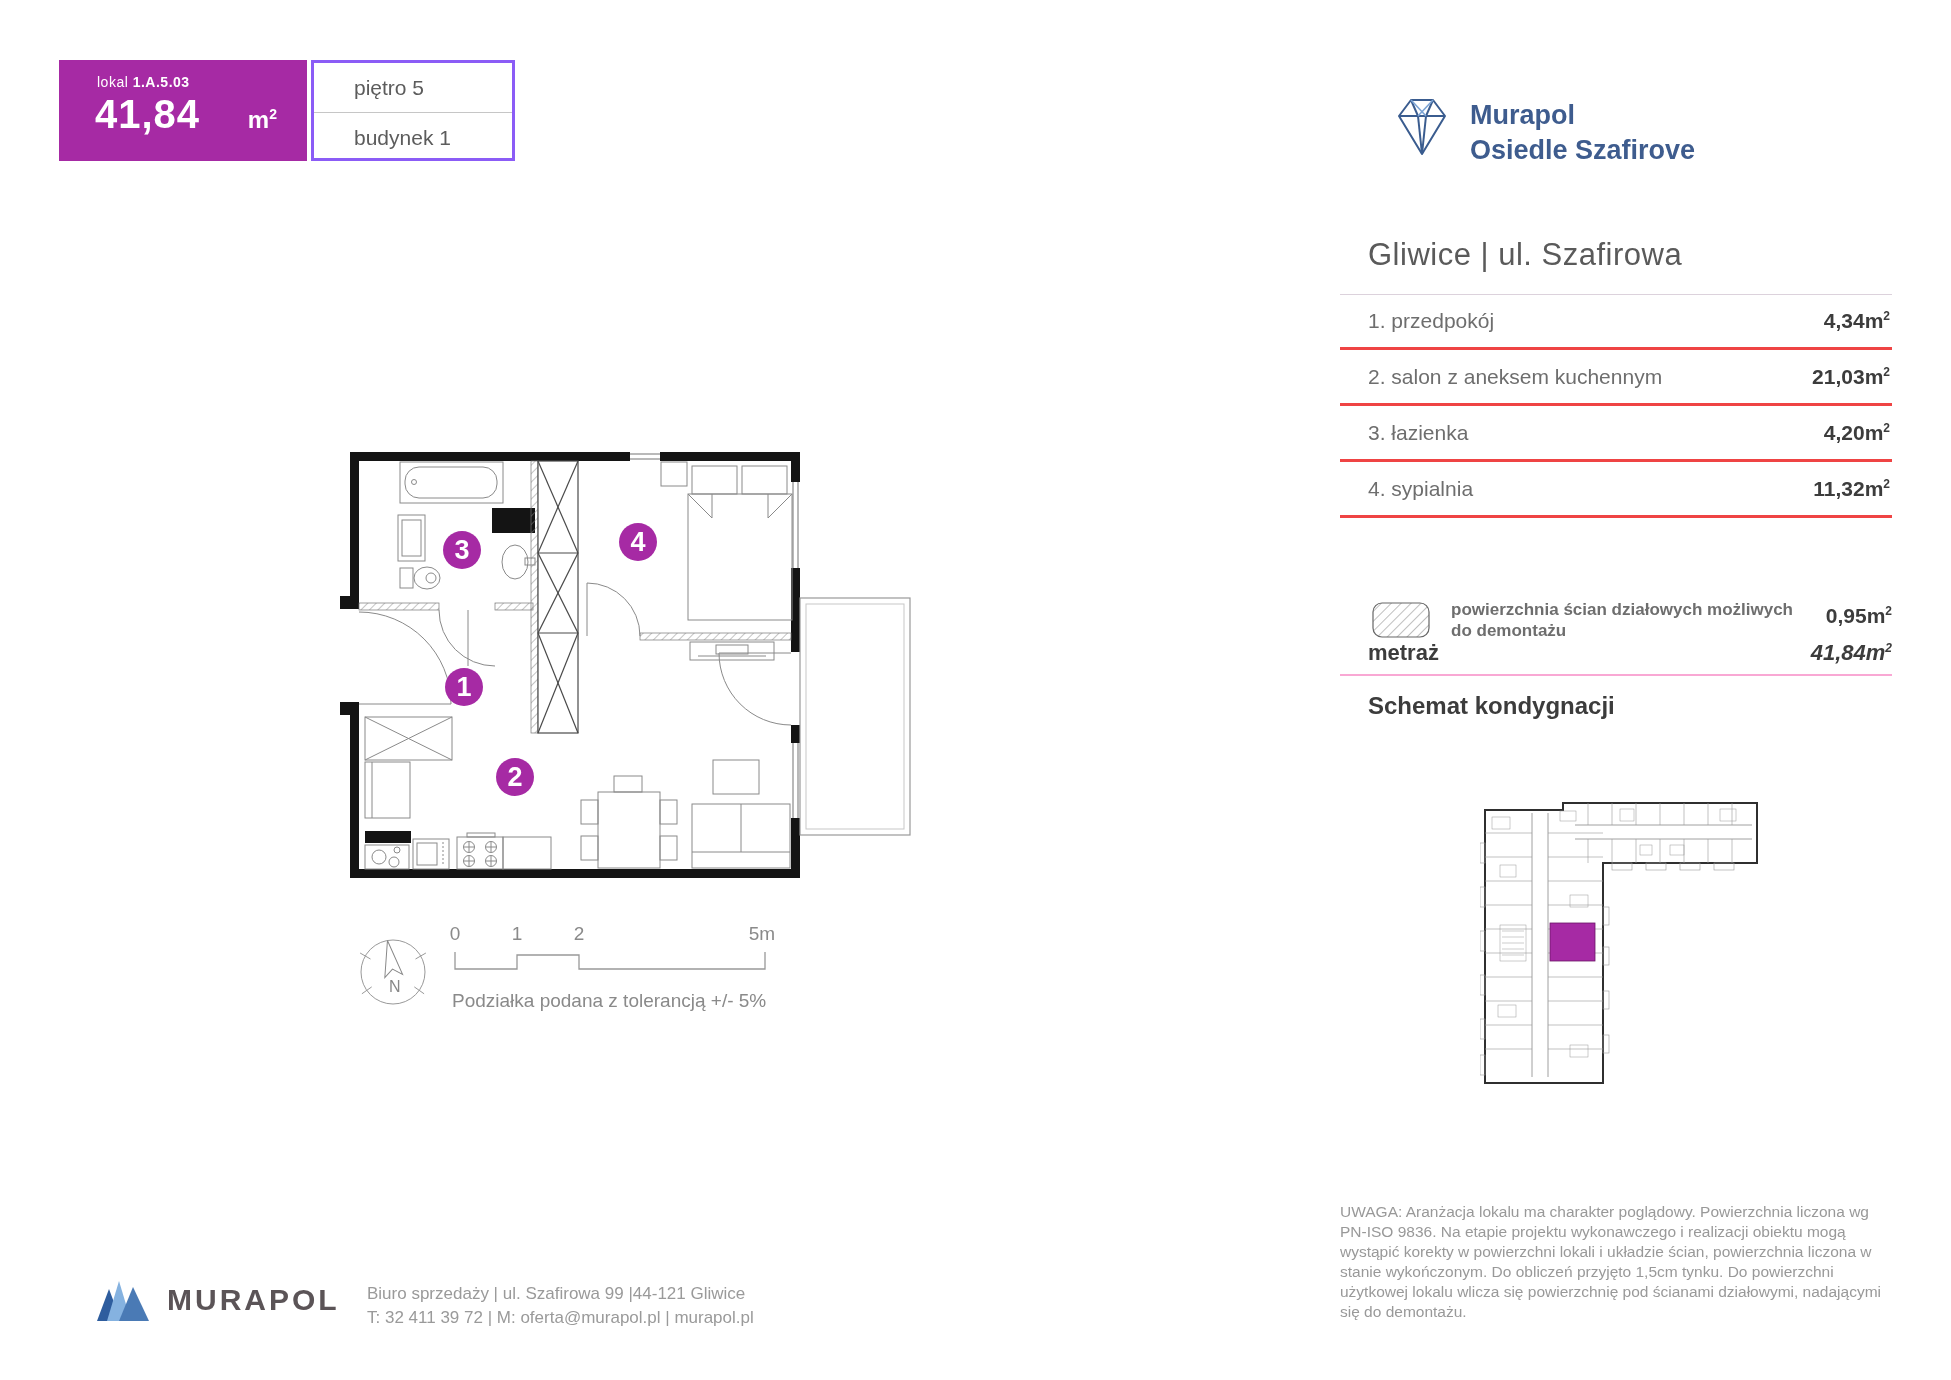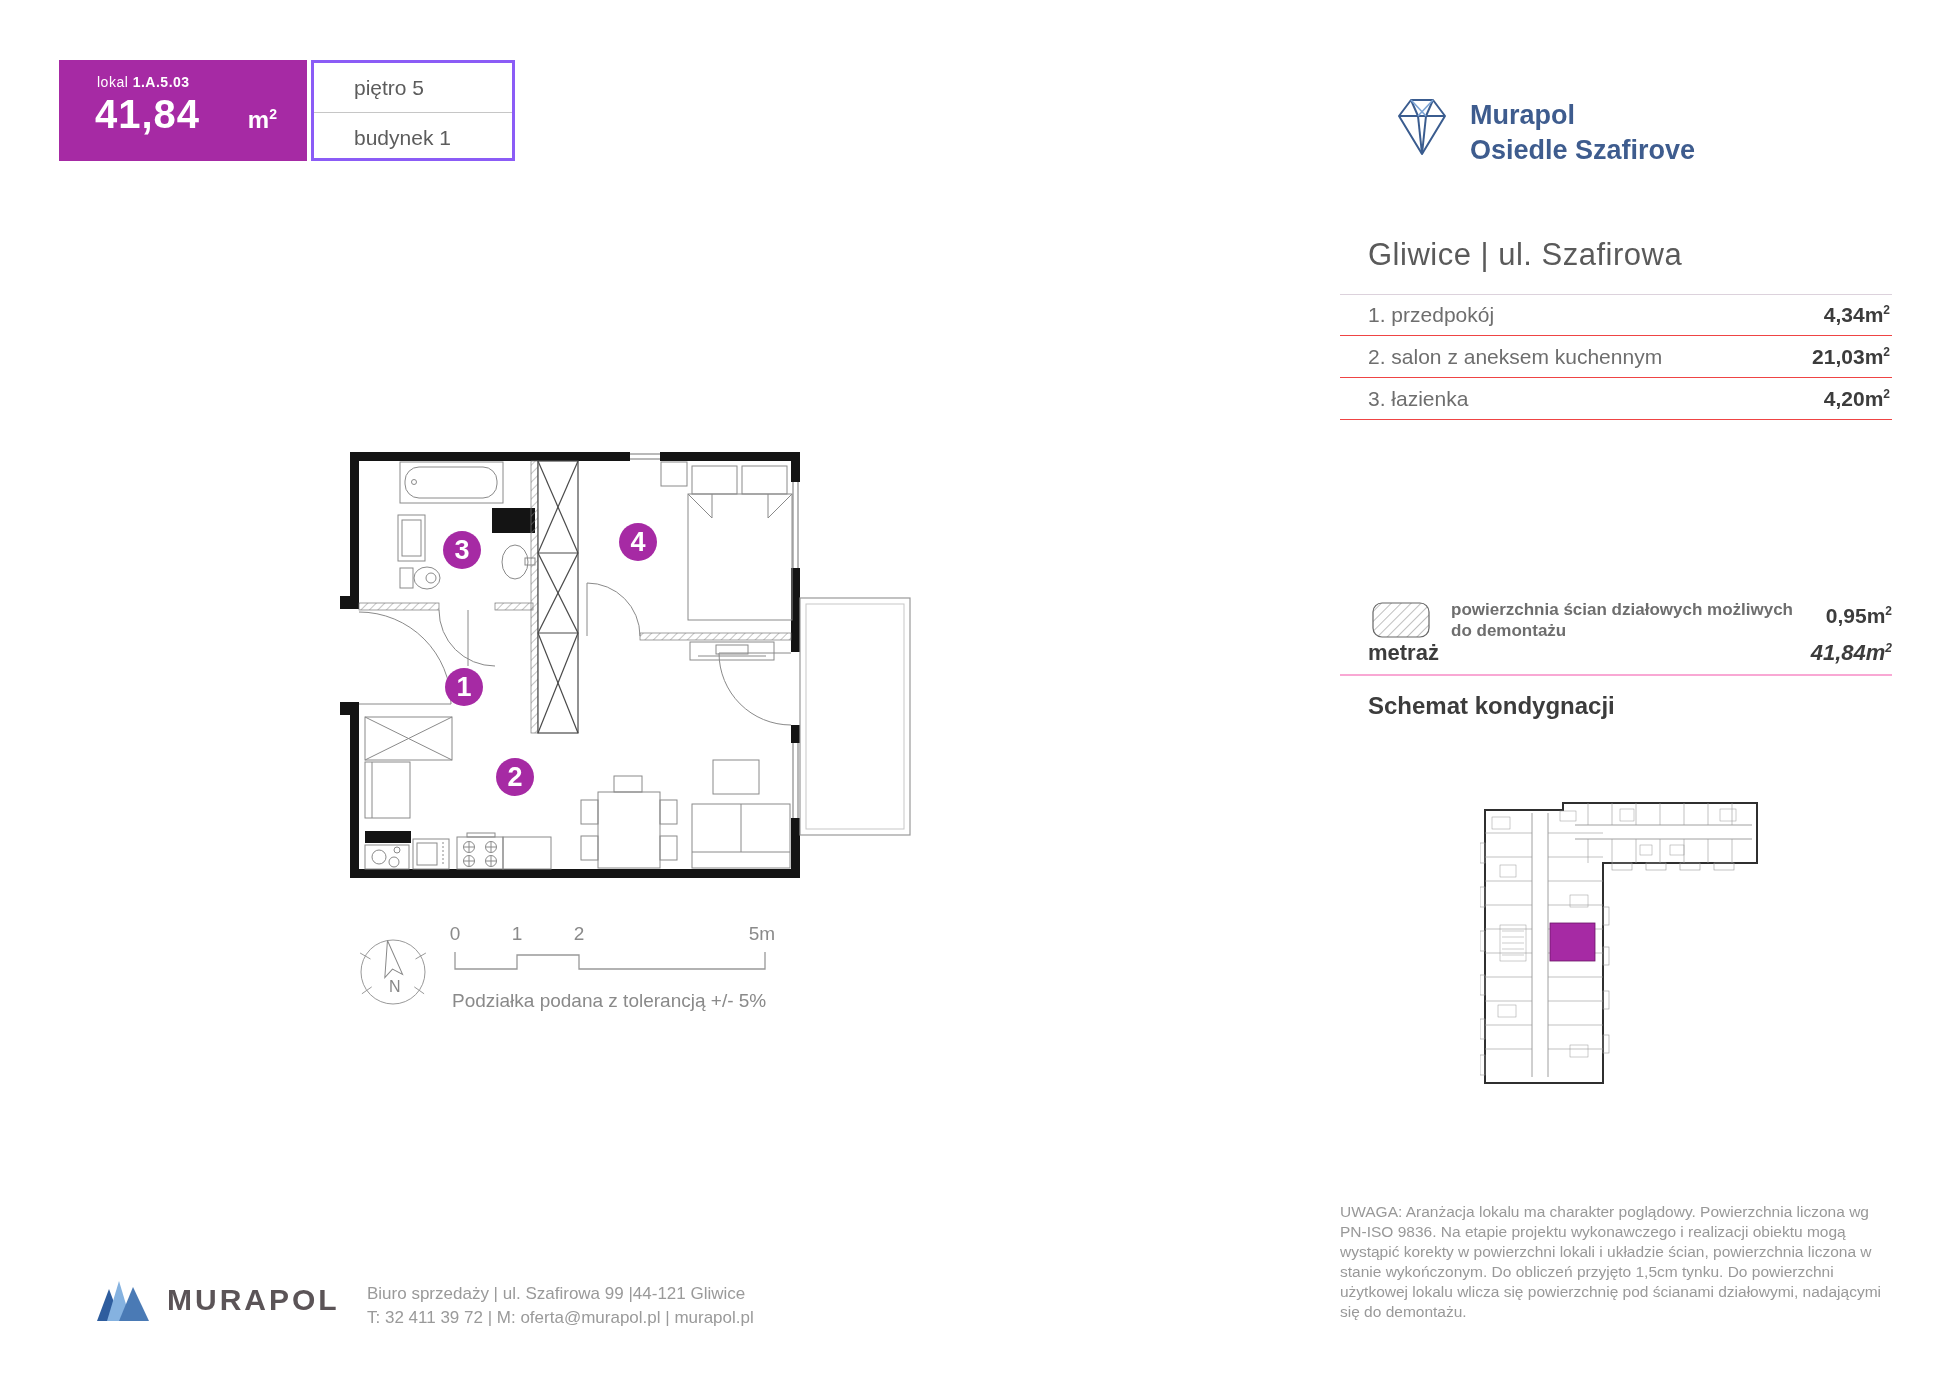--- a/index.html
+++ b/index.html
@@ -20,21 +20,21 @@
   .pb-box{left:311px;top:60px;width:204px;height:101px;border:3px solid #8b5cf6;background:#fff;box-sizing:border-box;}
   .pb-cell{height:50px;display:flex;align-items:center;padding-left:40px;font-size:21px;color:#5c5c5c;}
   .pb-cell.first{border-bottom:1px solid #c6c6c6;box-sizing:border-box;height:50px;}
 
   
   .brand-text{left:1470px;top:98px;font-size:27px;font-weight:600;color:#3e5c8e;line-height:35px;}
 
   
   .gliwice{left:1368px;top:237px;font-size:31px;font-weight:400;color:#5a5a5a;letter-spacing:.5px;}
   .room-table{left:1340px;top:294px;width:552px;}
-  .room-row{height:42px;display:flex;align-items:center;border-bottom:1px solid #ef4444;box-sizing:border-box;}
+  .room-row{height:56px;display:flex;align-items:center;border-bottom:3px solid #ef4444;box-sizing:border-box;}
   .room-row.first{border-top:1px solid #dcd2dc;}
   .room-label{flex:1;padding-left:28px;font-size:21px;color:#6e6e6e;}
   .room-value{padding-right:2px;font-size:21px;font-weight:700;color:#3c3c3c;}
   .room-value sup,.legend-value sup,.metraz-value sup{font-size:12px;}
   .legend-text{left:1451px;top:599px;width:345px;font-size:17px;font-weight:600;color:#6e6e6e;line-height:21px;}
   .legend-value{left:1700px;top:604px;width:192px;text-align:right;font-size:21px;font-weight:700;color:#3c3c3c;}
   .metraz-row{left:1340px;top:640px;width:552px;height:36px;display:flex;justify-content:space-between;
     border-bottom:2px solid #f9a8d4;box-sizing:border-box;}
   .metraz-label{padding-left:28px;font-size:22px;font-weight:700;color:#3c3c3c;}
   .metraz-value{font-size:22px;font-weight:700;color:#3c3c3c;font-style:italic;}
@@ -93,20 +93,24 @@
     <span class="room-label">1. przedpokój</span>
     <span class="room-value"><span>4,34m</span><sup>2</sup></span>
   </div>
   <div class="room-row">
     <span class="room-label">2. salon z aneksem kuchennym</span>
     <span class="room-value"><span>21,03m</span><sup>2</sup></span>
   </div>
   <div class="room-row">
     <span class="room-label">3. łazienka</span>
     <span class="room-value"><span>4,20m</span><sup>2</sup></span>
+  </div>
+  <div class="room-row">
+    <span class="room-label">4. sypialnia</span>
+    <span class="room-value"><span>11,32m</span><sup>2</sup></span>
   </div>
 </div>
 
 <svg class="abs" style="left:1372px;top:602px" width="58" height="36" viewBox="0 0 58 36">
   <defs>
     <pattern id="hl" width="7" height="7" patternUnits="userSpaceOnUse" patternTransform="rotate(45)">
       <line x1="0" y1="0" x2="0" y2="7" stroke="#8a8a8a" stroke-width="1.1"></line>
     </pattern>
   </defs>
   <rect x="1" y="1" width="56" height="34" rx="9" fill="url(#hl)" stroke="#666" stroke-width="1.2"></rect>

